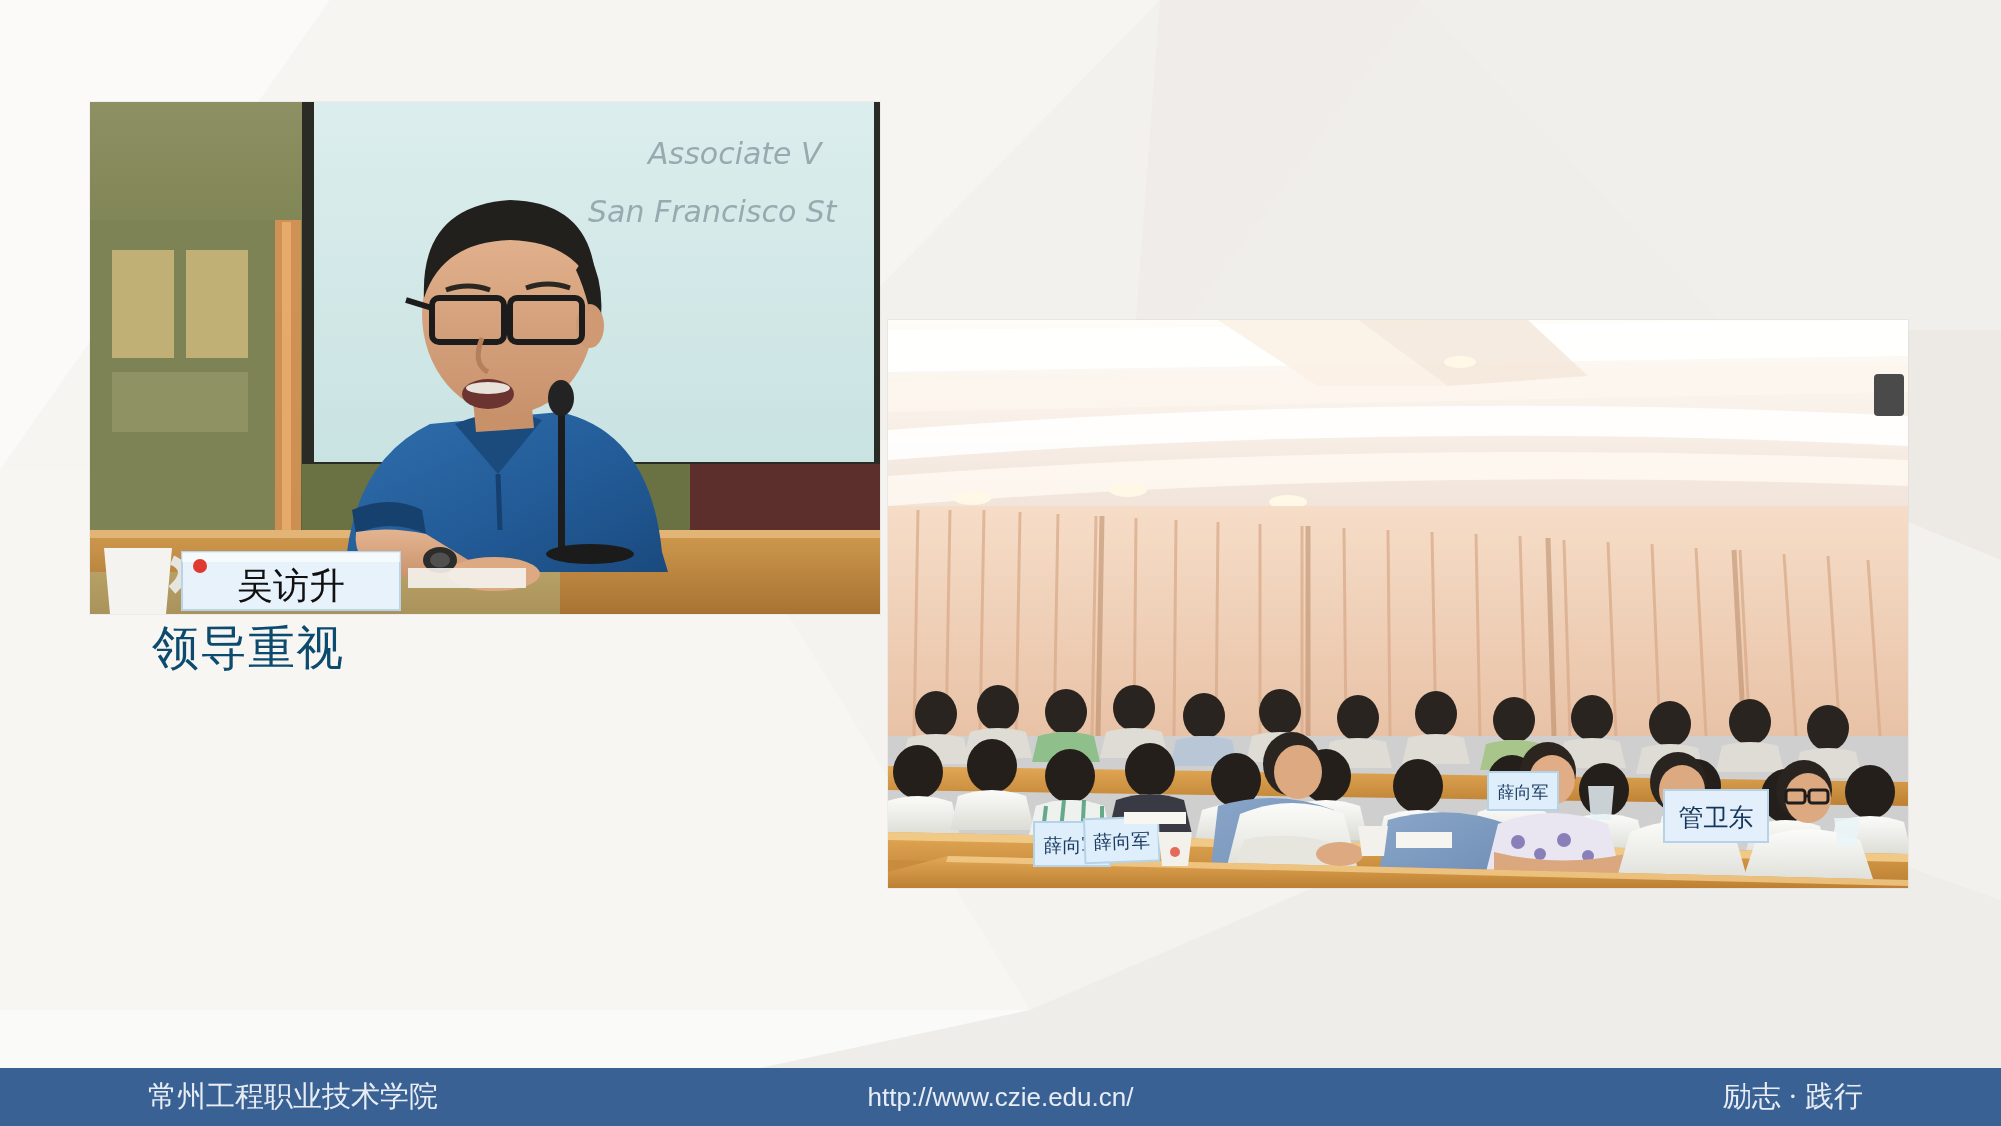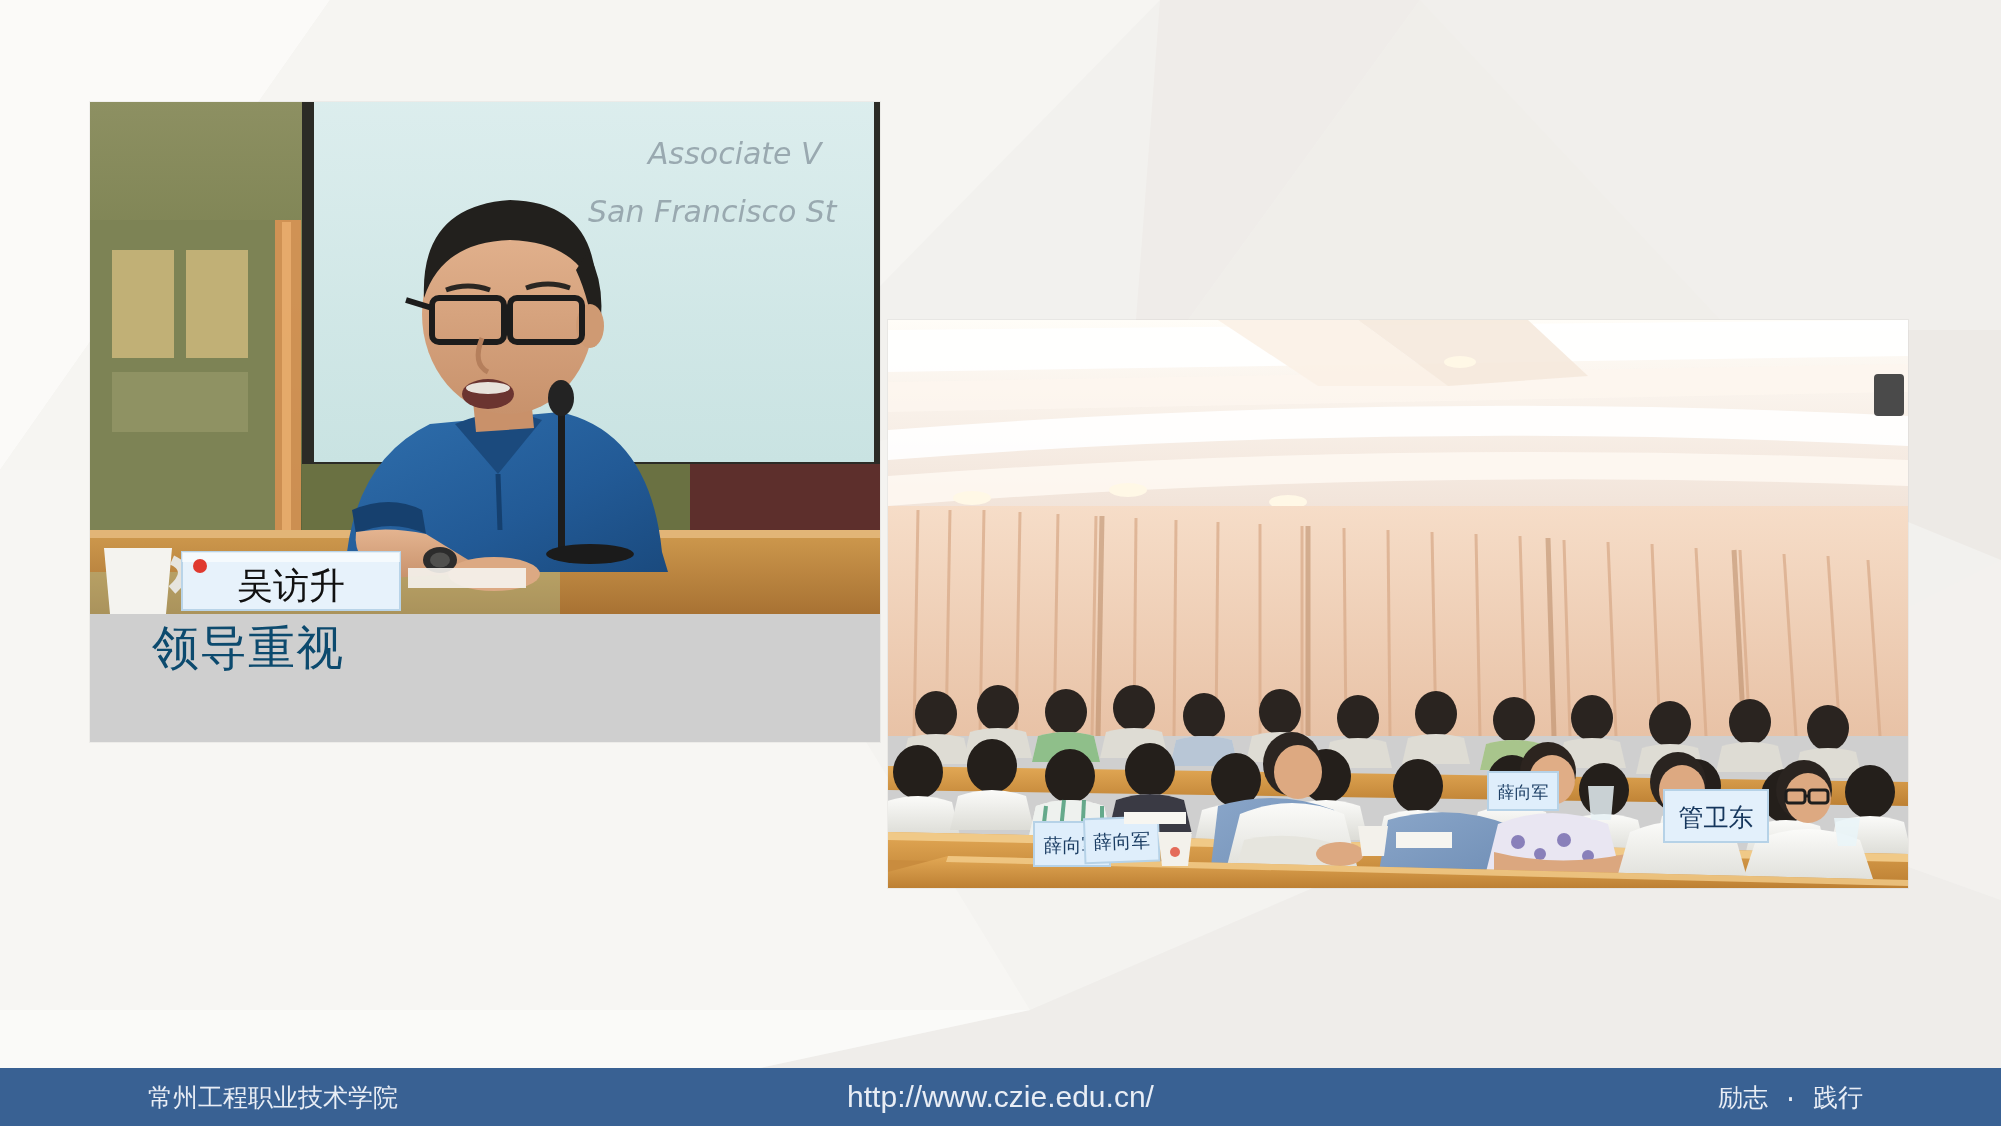--- a/index.html
+++ b/index.html
@@ -17,21 +17,21 @@
   }
   
   .bg-layer { position:absolute; inset:0; width:100%; height:100%; }
   .bg-layer svg { display:block; width:2001px; height:1126px; }
 
   
   .photo { position:absolute; overflow:hidden; background:#cfcfcf;
            box-shadow:0 0 0 1px rgba(0,0,0,0.04); }
   .photo svg { display:block; }
 
-  #photo-leader  { left:90px;  top:102px; width:790px;  height:640px; }
+  #photo-leader  { left:90px;  top:102px; width:790px;  height:512px; }
   #photo-meeting { left:888px; top:320px; width:1020px; height:568px; }
 
   
   .caption {
     position:absolute;
     font-family:"DejaVu Sans","Liberation Sans", sans-serif;
     color:#0c4a6e;
     font-size:47px;
     line-height:1.1;
     letter-spacing:1px;
@@ -42,26 +42,26 @@
 
   
   .footer {
     position:absolute; left:0; right:0; bottom:0;
     height:58px; background:#396193;
     display:flex; align-items:center;
   }
   .footer-text {
     position:absolute;
     color:#e8edf5;
-    font-family:Liberation Mono, monospace;
-    font-size:25px;
+    font-family:Liberation Serif, serif;
+    font-size:29px;
     white-space:nowrap;
   }
   #footer-org  { left:148px; }
-  #footer-url  { left:50%; transform:translateX(-50%); font-family:"Liberation Sans", sans-serif; font-size:30px; }
+  #footer-url  { left:50%; transform:translateX(-50%); font-family:"Liberation Sans", sans-serif; font-size:26px; }
   #footer-motto{ right:138px; }
 </style>
 </head>
 <body>
 
 <div class="slide">
 
   <div class="bg-layer">
     <svg viewBox="0 0 2001 1126" preserveAspectRatio="none" aria-hidden="true">
       <rect x="0" y="0" width="2001" height="1126" fill="#f2f1ee"></rect>

